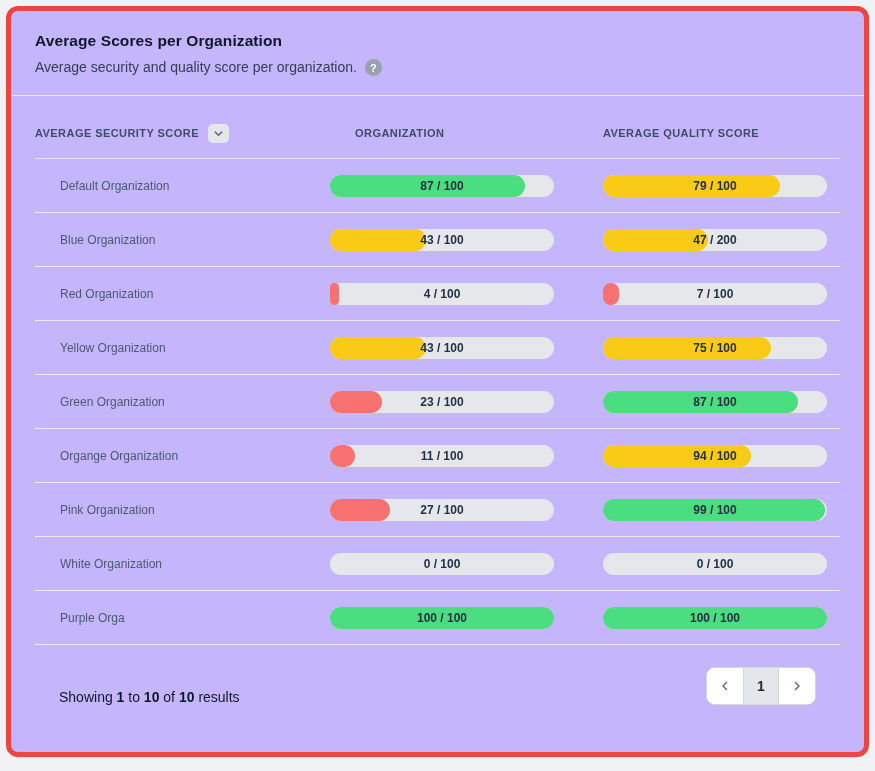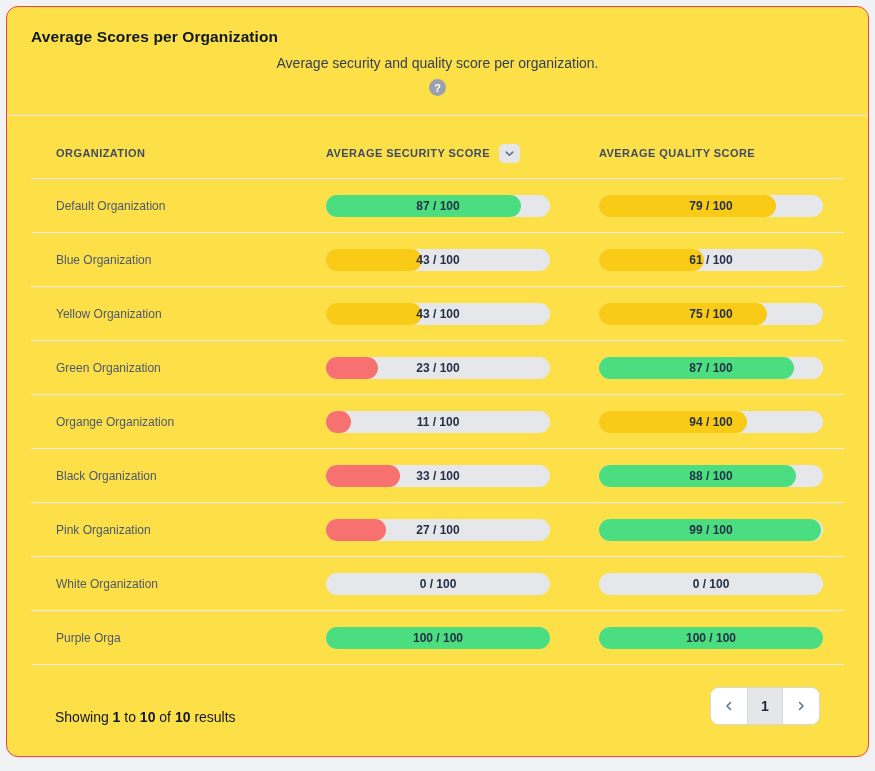--- a/index.html
+++ b/index.html
@@ -4,44 +4,42 @@
 <style>
   * { margin: 0; padding: 0; box-sizing: border-box; }
   html, body { width: 875px; }
   body {
     background: #f1f2f4;
     font-family: "Liberation Sans", sans-serif;
     height: 771px;
     overflow: hidden;
   }
   .card {
-    background: #fde047;
-    border: 1px solid #ef4444;
+    background: #c4b5fd;
+    border: 5px solid #ef4444;
     border-radius: 12px;
     margin: 6px 6px 14px 6px;
     height: 751px;
     box-shadow: 0 1px 2px rgba(16,24,40,.05);
     overflow: hidden;
   }
   
   .card-header { padding: 21px 24px 19px 24px; }
   .card-title {
     font-size: 15.5px;
     font-weight: 700;
     color: #101828;
     letter-spacing: .1px;
   }
   .card-subtitle {
     margin-top: 9px;
     font-size: 14px;
     color: #344054;
     display: flex;
-    align-items: center;
     gap: 8px;
-    flex-direction: column;
   }
   .help {
     width: 17px; height: 17px;
     border-radius: 50%;
     background: #9aa1ad;
     color: #ffffff;
     font-size: 11px;
     font-weight: 700;
     display: inline-flex;
     align-items: center;
@@ -157,29 +155,29 @@
       <span>Average security and quality score per organization.</span>
       <span class="help">?</span>
     </div>
   </div>
 
   <div class="hdiv"></div>
 
   <div class="table-wrap">
 
     <div class="thead">
-      <div class="th first">Organization</div>
       <div class="th">
         <span>Average Security Score</span>
         <button class="sort-btn">
           <svg width="11" height="11" viewBox="0 0 12 12" fill="none">
               <path d="M2.5 4.5 L6 8 L9.5 4.5" stroke="#5b6b85" stroke-width="1.6" stroke-linecap="round" stroke-linejoin="round"></path>
             </svg>
         </button>
       </div>
+      <div class="th first">Organization</div>
       <div class="th">Average Quality Score</div>
     </div>
 
     <div class="row">
       <div class="org">Default Organization</div>
       <div>
           <div class="bar" style="background: rgb(229, 231, 235);">
             <div class="fill" style="width: 87%; background: rgb(74, 222, 128);"></div>
             <span class="bar-label">87 / 100</span>
           </div>
@@ -196,25 +194,40 @@
       <div class="org">Blue Organization</div>
       <div>
           <div class="bar" style="background: rgb(229, 231, 235);">
             <div class="fill" style="width: 43%; background: rgb(249, 203, 22);"></div>
             <span class="bar-label">43 / 100</span>
           </div>
         </div>
       <div>
           <div class="bar" style="background: rgb(229, 231, 235);">
             <div class="fill" style="width: 47%; background: rgb(249, 203, 22);"></div>
-            <span class="bar-label">61 / 100</span>
-          </div>
-        </div>
-    </div>
-
+            <span class="bar-label">47 / 200</span>
+          </div>
+        </div>
+    </div>
+
+    <div class="row">
+      <div class="org">Red Organization</div>
+      <div>
+          <div class="bar" style="background: rgb(229, 231, 235);">
+            <div class="fill" style="width: 4%; background: rgb(248, 113, 113);"></div>
+            <span class="bar-label">4 / 100</span>
+          </div>
+        </div>
+      <div>
+          <div class="bar" style="background: rgb(229, 231, 235);">
+            <div class="fill" style="width: 7%; background: rgb(248, 113, 113);"></div>
+            <span class="bar-label">7 / 100</span>
+          </div>
+        </div>
+    </div>
 
     <div class="row">
       <div class="org">Yellow Organization</div>
       <div>
           <div class="bar" style="background: rgb(229, 231, 235);">
             <div class="fill" style="width: 43%; background: rgb(249, 203, 22);"></div>
             <span class="bar-label">43 / 100</span>
           </div>
         </div>
       <div>
@@ -250,35 +263,20 @@
           </div>
         </div>
       <div>
           <div class="bar" style="background: rgb(229, 231, 235);">
             <div class="fill" style="width: 66%; background: rgb(249, 203, 22);"></div>
             <span class="bar-label">94 / 100</span>
           </div>
         </div>
     </div>
 
-    <div class="row">
-      <div class="org">Black Organization</div>
-      <div>
-          <div class="bar" style="background: rgb(229, 231, 235);">
-            <div class="fill" style="width: 33%; background: rgb(248, 113, 113);"></div>
-            <span class="bar-label">33 / 100</span>
-          </div>
-        </div>
-      <div>
-          <div class="bar" style="background: rgb(229, 231, 235);">
-            <div class="fill" style="width: 88%; background: rgb(74, 222, 128);"></div>
-            <span class="bar-label">88 / 100</span>
-          </div>
-        </div>
-    </div>
 
     <div class="row">
       <div class="org">Pink Organization</div>
       <div>
           <div class="bar" style="background: rgb(229, 231, 235);">
             <div class="fill" style="width: 27%; background: rgb(248, 113, 113);"></div>
             <span class="bar-label">27 / 100</span>
           </div>
         </div>
       <div>

